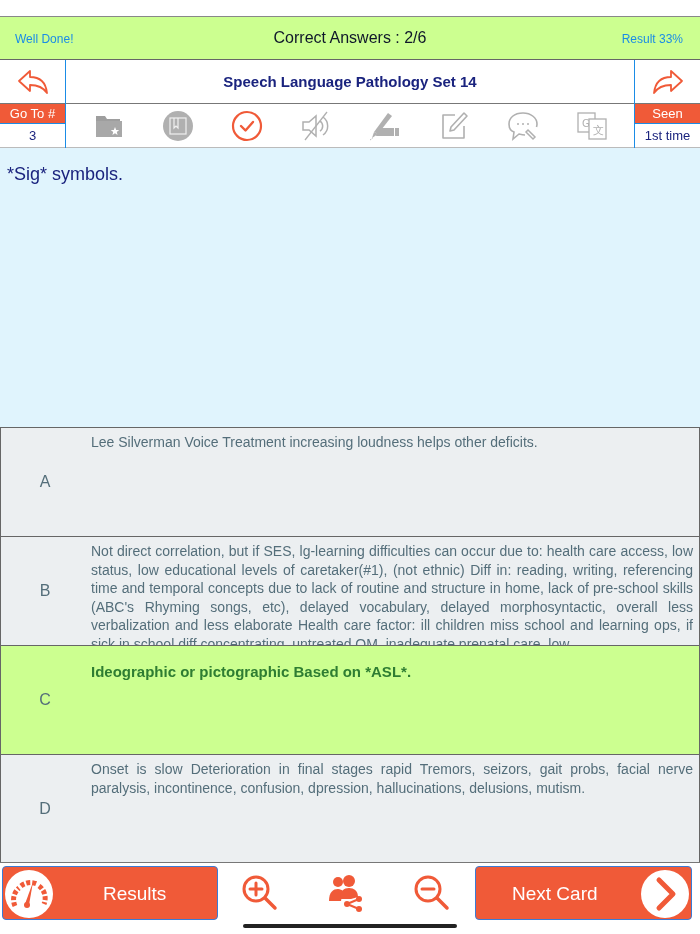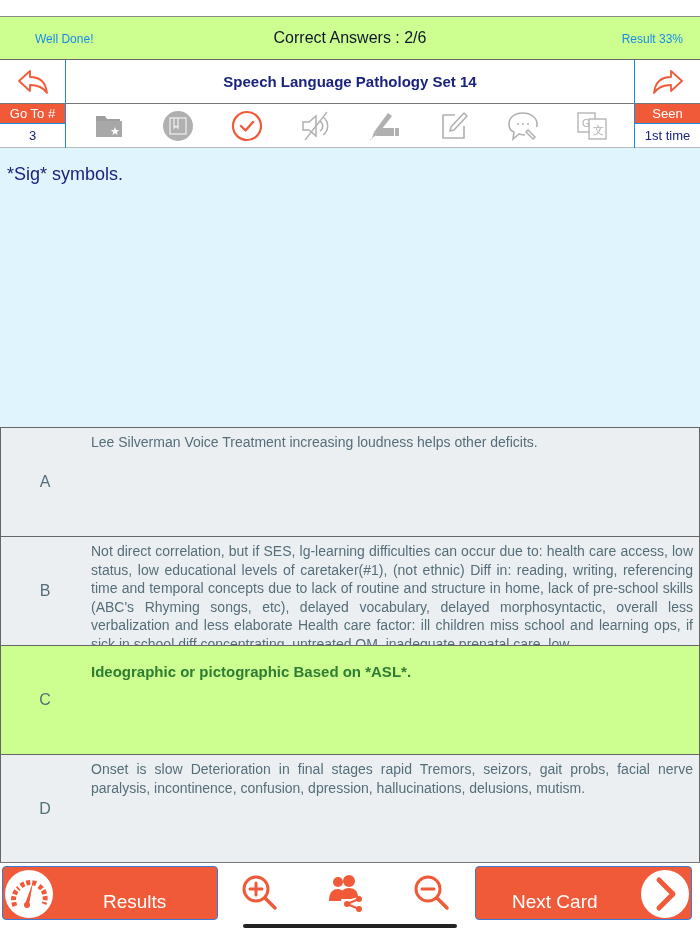--- a/index.html
+++ b/index.html
@@ -7,21 +7,21 @@
   body { font-family: "Liberation Sans", sans-serif; position: relative; }
 
   .status-bar { position: absolute; left: 0; top: 0; width: 700px; height: 16px; font-size: 9px; color: #000; margin-top: 28px; }
   .status-bar .time { position: absolute; left: 6px; top: 3px; }
   .status-bar .right { position: absolute; right: 8px; top: 3px; display: flex; align-items: center; gap: 14px; }
   .battery { width: 18px; height: 8px; border: 1px solid #000; border-radius: 2px; padding: 1px; position: relative; }
   .battery::after { content: ""; position: absolute; right: -3px; top: 2px; width: 2px; height: 3px; background: #000; }
   .battery .fill { width: 100%; height: 100%; background: #000; }
 
   .score-bar { position: absolute; left: 0; top: 16px; width: 700px; height: 44px; background: #ccff90; border-top: 1px solid #888; border-bottom: 1px solid #666; }
-  .score-bar .well { position: absolute; left: 15px; top: 15px; font-size: 12px; color: #1a8ce6; margin-left: 20px; }
+  .score-bar .well { position: absolute; left: 15px; top: 15px; font-size: 12px; color: #1a8ce6; }
   .score-bar .correct { position: absolute; left: 0; right: 0; top: 12px; text-align: center; font-size: 16px; color: #0f172a; }
   .score-bar .result { position: absolute; right: 17px; top: 15px; font-size: 12px; color: #1a8ce6; }
 
   .title-row { position: absolute; left: 0; top: 60px; width: 700px; height: 44px; border-bottom: 1px solid #777; }
   .nav-btn { position: absolute; top: 0; width: 66px; height: 44px; display: flex; align-items: center; justify-content: center; }
   .nav-btn.back { left: 0; border-right: 1px solid #1a8ce6; }
   .nav-btn.fwd { right: 0; border-left: 1px solid #1a8ce6; }
   .title-row .title { position: absolute; left: 66px; right: 66px; top: 13px; text-align: center; font-family: Liberation Sans, sans-serif; font-weight: bold; font-size: 15px; color: #1a237e; }
 
   .tool-row { position: absolute; left: 0; top: 104px; width: 700px; height: 44px; border-bottom: 1px solid #bbb; }
@@ -42,21 +42,21 @@
   .answer.correct .letter { color: #546e7a; }
   .answer.correct .text { color: #2e7d32; font-weight: bold; font-size: 15px; margin-top: 12px; }
 
   .bottom-bar { position: absolute; left: 0; top: 862px; width: 700px; height: 58px; background: #fff; border-top: 1px solid #777; }
   .big-btn { position: absolute; top: 3px; height: 54px; background: #f05a38; border-radius: 4px; border: 1px solid #3a7bd5; color: #fff; font-size: 19px; }
   .big-btn.results { left: 2px; width: 216px; }
   .big-btn.next { left: 475px; width: 217px; }
   .big-btn .circle { position: absolute; top: 3px; width: 48px; height: 48px; border-radius: 50%; background: #fff; display: flex; align-items: center; justify-content: center; }
   .big-btn.results .circle { left: 2px; }
   .big-btn.next .circle { right: 2px; }
-  .big-btn .lbl { position: absolute; top: 24px; text-align: center; }
+  .big-btn .lbl { position: absolute; top: 16px; text-align: center; }
   .big-btn.results .lbl { left: 100px; }
   .big-btn.next .lbl { left: 36px; }
   .mid-icon { position: absolute; top: 8px; width: 44px; height: 44px; display: flex; align-items: center; justify-content: center; }
 
   .home-indicator { position: absolute; left: 243px; top: 924px; width: 214px; height: 4px; border-radius: 2px; background: #222; }
 </style>
 </head>
 <body>
 
 <div class="status-bar">

